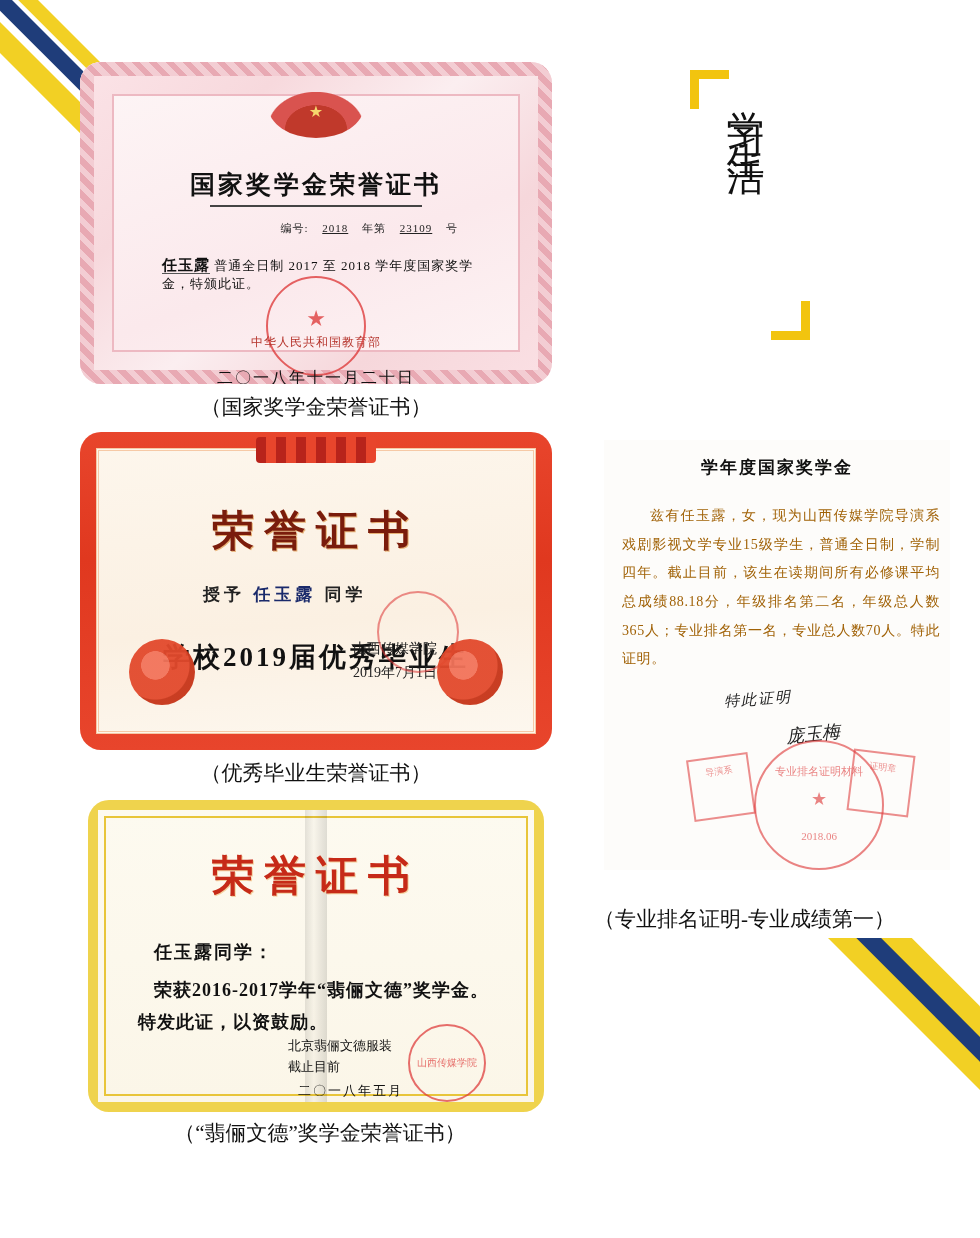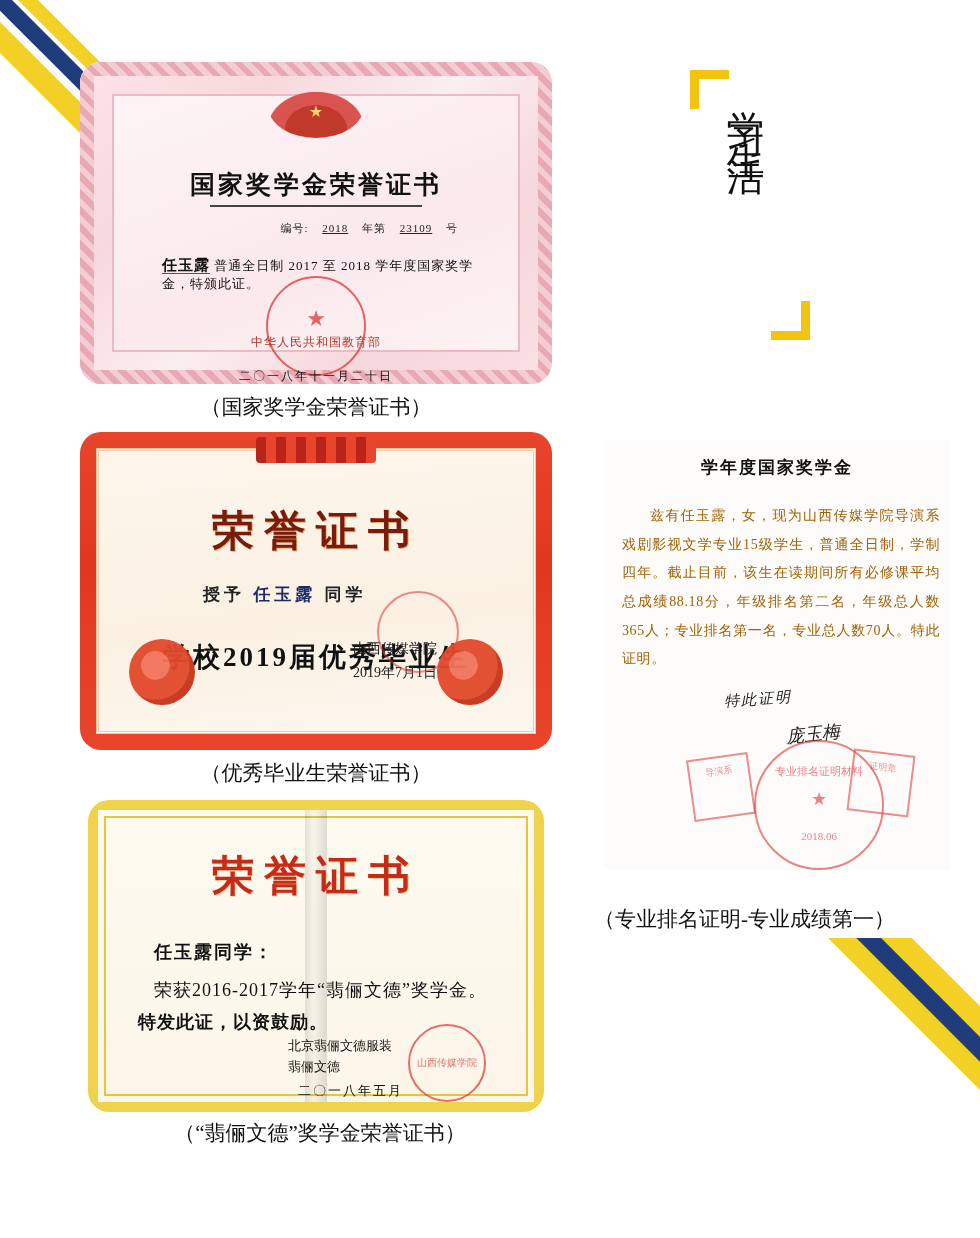--- a/index.html
+++ b/index.html
@@ -189,21 +189,21 @@
     top: 238px; left: 0; right: 0;
     text-align: center;
     font-size: 12px;
     color: #b5342c;
     letter-spacing: 1px;
   }
   .c1-date {
     position: absolute;
     top: 272px; left: 0; right: 0;
     text-align: center;
-    font-size: 12px;
+    font-size: 16px;
     color: #111;
     letter-spacing: 2px;
   }
   .cap1 { top: 392px; left: 80px; width: 472px; }
 
   
   .c2box { top: 432px; left: 80px; width: 472px; height: 318px; }
   .c2-inner {
     position: absolute; inset: 0;
     background: linear-gradient(180deg,#e8452c,#e0381f 40%,#e8452c);
@@ -322,21 +322,21 @@
     top: 130px; left: 56px;
     font-size: 18px;
     font-weight: bold;
     letter-spacing: 2px;
     color: #111;
   }
   .c3-p1 {
     position: absolute;
     top: 168px; left: 56px; right: 40px;
     font-size: 18px;
-    font-weight: normal;
+    font-weight: bold;
     letter-spacing: 1px;
     color: #111;
   }
   .c3-p2 {
     position: absolute;
     top: 200px; left: 40px;
     font-size: 18px;
     font-weight: bold;
     letter-spacing: 1px;
     color: #111;
@@ -542,21 +542,21 @@
 <div class="cert c3box">
   <div class="c3-inner">
     <div class="c3-inner2"></div>
     <div class="c3-spine"></div>
     <div class="c3-title">荣誉证书</div>
     <div class="c3-name">任玉露同学：</div>
     <div class="c3-p1">荣获2016-2017学年“翡俪文德”奖学金。</div>
     <div class="c3-p2">特发此证，以资鼓励。</div>
     <div class="c3-org">
       <div>北京翡俪文德服装</div>
-      <div>翡俪文德</div>
+      <div>截止目前</div>
     </div>
     <div class="c3-date">二〇一八年五月</div>
     <div class="c3-seal">
       <span>山西传媒学院</span>
     </div>
   </div>
 </div>
 <div class="caption cap3">（“翡俪文德”奖学金荣誉证书）</div>
 
 <div class="rankdoc">

